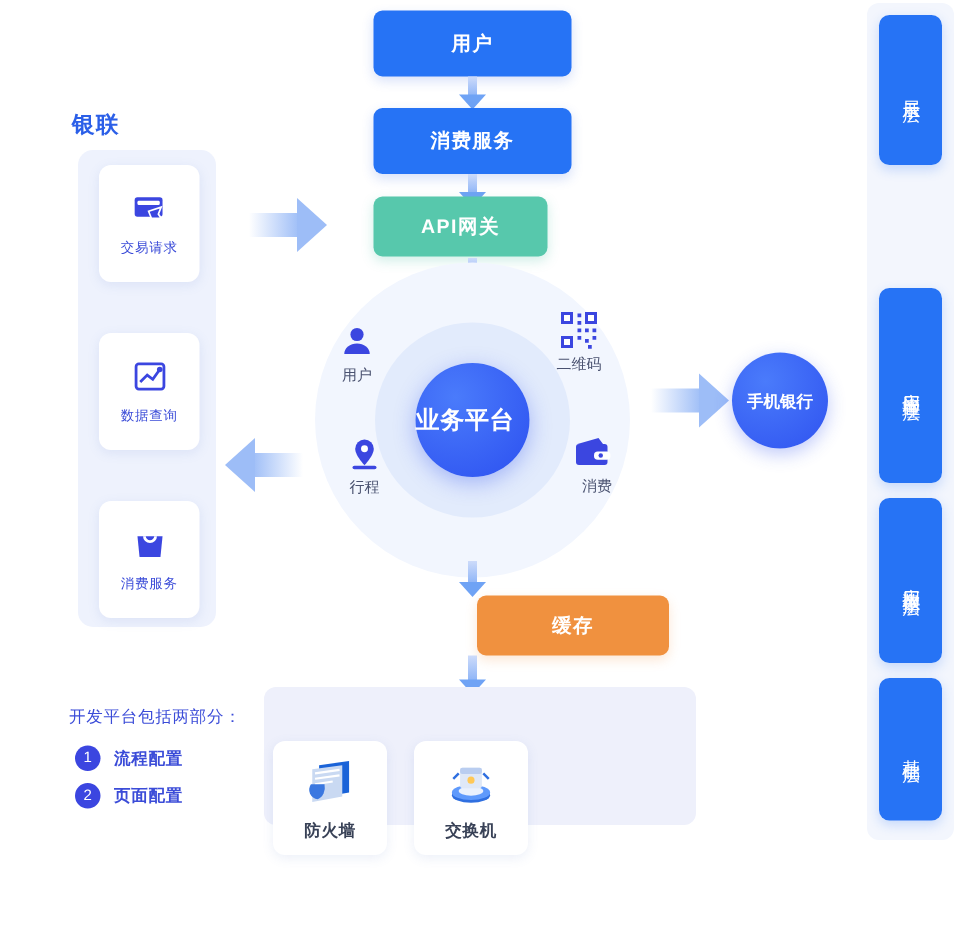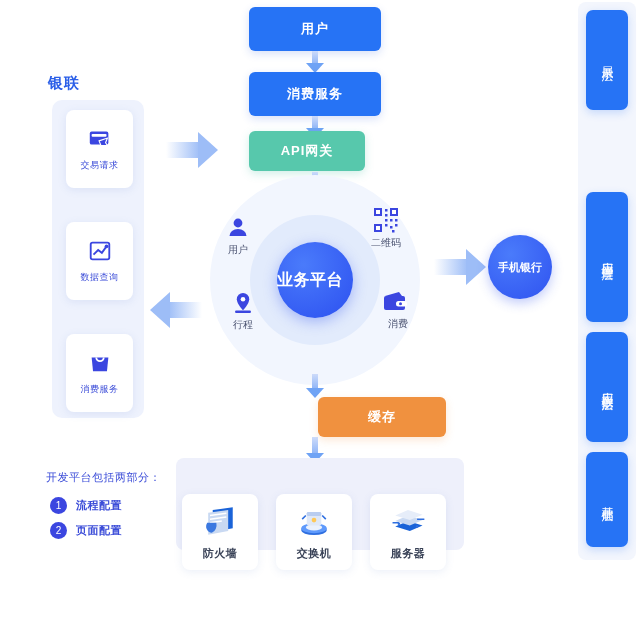--- a/index.html
+++ b/index.html
@@ -441,31 +441,20 @@
       <ellipse cx="22" cy="26" rx="14" ry="5.5" fill="#5f9afc"></ellipse>
       <ellipse cx="22" cy="25" rx="9" ry="3.4" fill="#eaf1fd"></ellipse>
       <rect x="14" y="8" width="16" height="15" rx="2" fill="#dfe8f7"></rect>
       <rect x="14" y="8" width="16" height="4.5" rx="1.5" fill="#b9cdf0"></rect>
       <circle cx="22" cy="17" r="2.6" fill="#ffc857"></circle>
       <path d="M13 12 L9 16 M31 12 L35 16" stroke="#2f6fe0" stroke-width="1.8" fill="none"></path>
     </svg>
     <span class="lbl">交换机</span>
   </div>
 
-  <div class="infra-card" style="left:370px;">
-    <svg class="icon-md" viewBox="0 0 44 36">
-      <path d="M8 24 L22 18 L38 23 L24 29 Z" fill="#1a63d8"></path>
-      <path d="M8 18 L22 12 L38 17 L24 23 Z" fill="#c9d9f2"></path>
-      <path d="M8 12 L22 6 L38 11 L24 17 Z" fill="#e6edf9"></path>
-      <path d="M5 20 L12 20 M32 16 L40 16" stroke="#2f6fe0" stroke-width="1.6"></path>
-      <circle cx="12" cy="21" r="1.4" fill="#2f6fe0"></circle>
-      <circle cx="32" cy="24" r="1.4" fill="#2f6fe0"></circle>
-    </svg>
-    <span class="lbl">服务器</span>
-  </div>
 
   <div id="layer-panel"></div>
 
   <div class="layer-box" style="top:10px; height:100px;">
     <span>展示层</span>
   </div>
   <div class="layer-box" style="top:192px; height:130px;">
     <span>应用管理层</span>
   </div>
   <div class="layer-box" style="top:332px; height:110px;">

